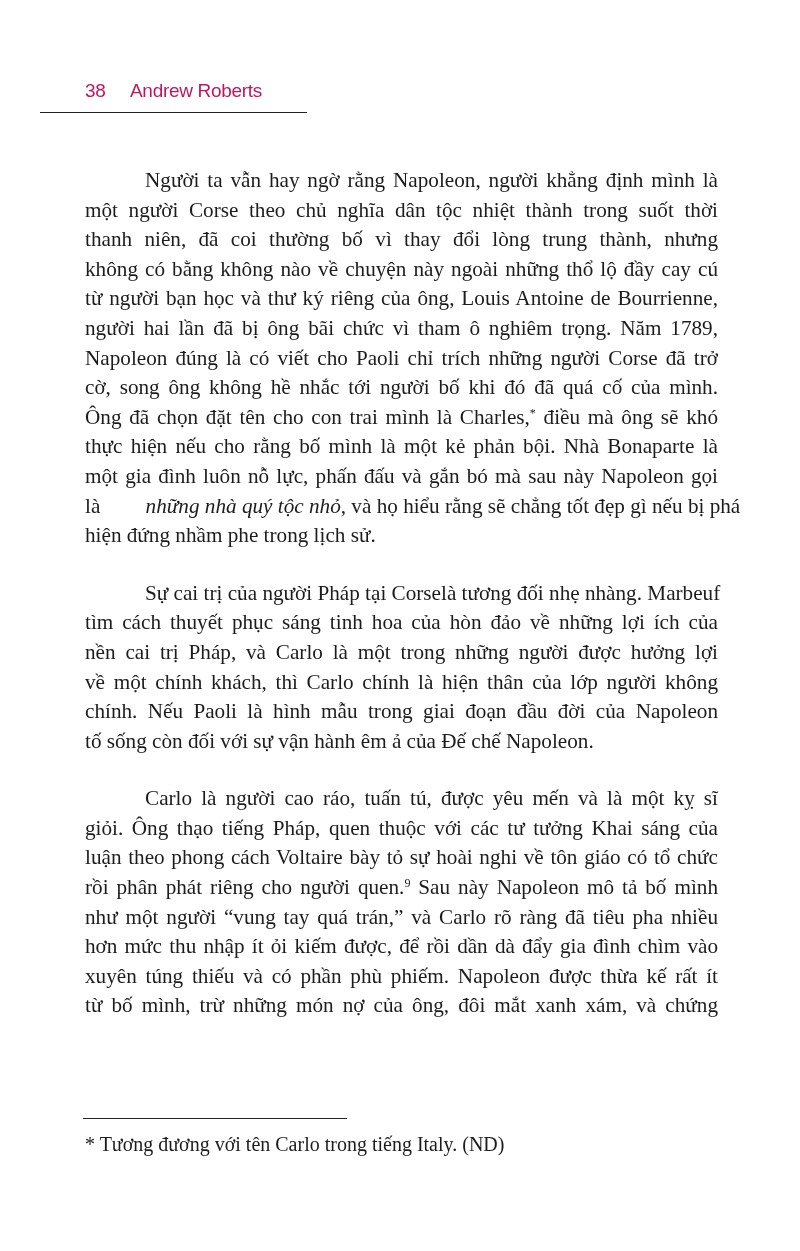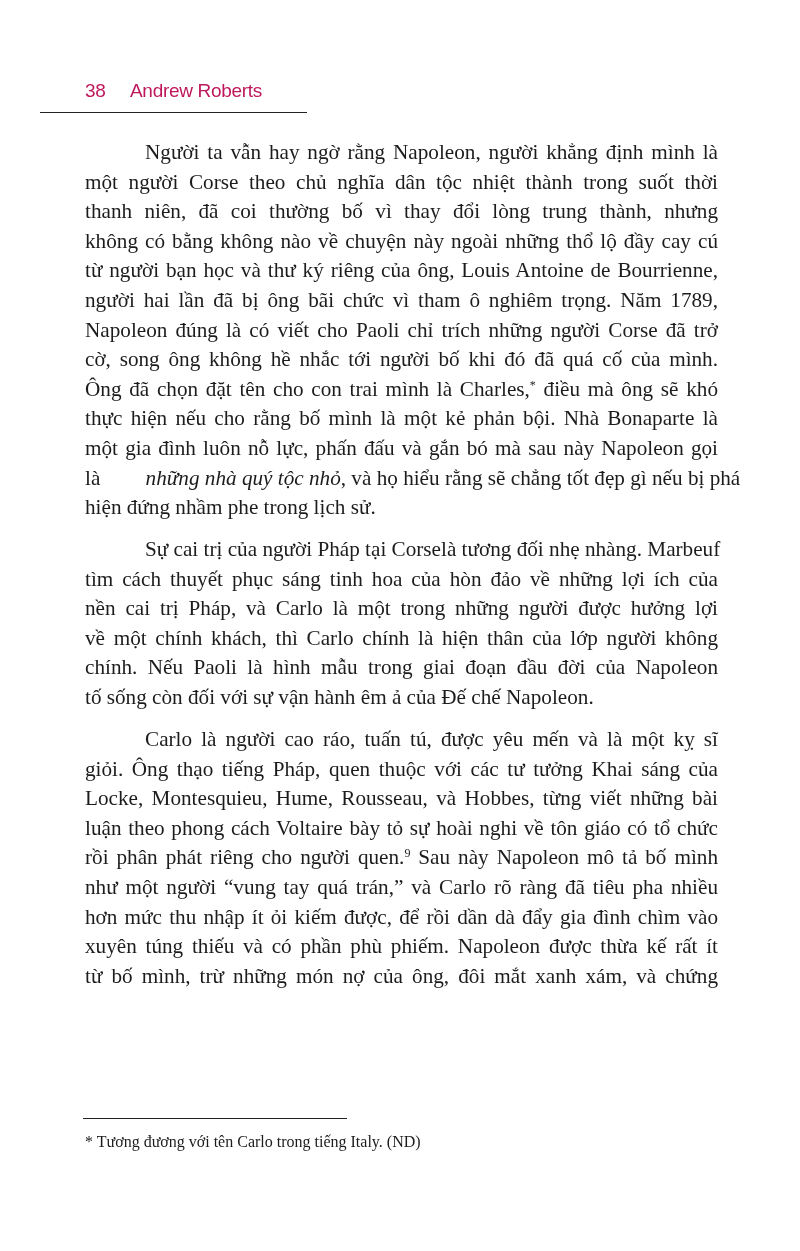--- a/index.html
+++ b/index.html
@@ -51,41 +51,41 @@
       display: block;
       text-align: justify;
       text-align-last: justify;
       white-space: nowrap;
       height: 29.6px;
       overflow: visible;
     }
     .line.last {
       text-align-last: left;
     }
-    .line.indent { padding-left: 60px; }
+    .line.indent { padding-left: 60px; margin-top: 28px; }
     .line .it { font-style: italic; margin-left: 40px; }
     sup {
       font-size: 12px;
       line-height: 0;
       vertical-align: 0.6em;
     }
     .footnote-rule {
       position: absolute;
       left: 83px;
       top: 1118px;
       width: 264px;
       height: 0;
       border-top: 1.3px solid #222;
     }
     .footnote {
       position: absolute;
       left: 85px;
       top: 1133px;
       font-family: "Liberation Serif", serif;
-      font-size: 16px;
+      font-size: 20px;
       color: #1c1c1c;
       white-space: nowrap;
     }
   </style>
 </head>
 <body>
 
 <div class="running-head">
   <span class="page-num">38</span><span>Andrew Roberts</span>
 </div>
@@ -114,21 +114,20 @@
     <span class="line">tìm cách thuyết phục sáng tinh hoa của hòn đảo về những lợi ích của</span>
     <span class="line">nền cai trị Pháp, và Carlo là một trong những người được hưởng lợi</span>
     <span class="line">về một chính khách, thì Carlo chính là hiện thân của lớp người không</span>
     <span class="line">chính. Nếu Paoli là hình mẫu trong giai đoạn đầu đời của Napoleon</span>
     <span class="line last">tố sống còn đối với sự vận hành êm ả của Đế chế Napoleon.</span>
   </div>
 
   <div class="para">
     <span class="line indent">Carlo là người cao ráo, tuấn tú, được yêu mến và là một kỵ sĩ</span>
     <span class="line">giỏi. Ông thạo tiếng Pháp, quen thuộc với các tư tưởng Khai sáng của</span>
-    <span class="line">Locke, Montesquieu, Hume, Rousseau, và Hobbes, từng viết những bài</span>
     <span class="line">luận theo phong cách Voltaire bày tỏ sự hoài nghi về tôn giáo có tổ chức</span>
     <span class="line"><span>rồi phân phát riêng cho người quen.</span><sup>9</sup><span> Sau này Napoleon mô tả bố mình</span></span>
     <span class="line">như một người “vung tay quá trán,” và Carlo rõ ràng đã tiêu pha nhiều</span>
     <span class="line">hơn mức thu nhập ít ỏi kiếm được, để rồi dần dà đẩy gia đình chìm vào</span>
     <span class="line">xuyên túng thiếu và có phần phù phiếm. Napoleon được thừa kế rất ít</span>
     <span class="line">từ bố mình, trừ những món nợ của ông, đôi mắt xanh xám, và chứng</span>
   </div>
 </div>
 
 <div class="footnote-rule"></div>

